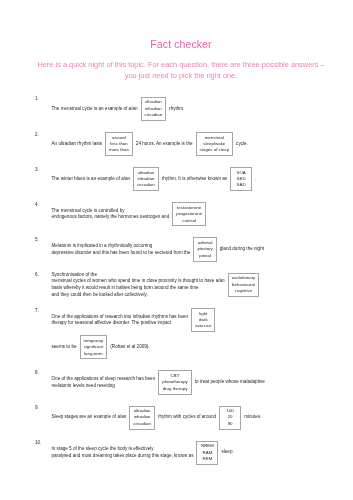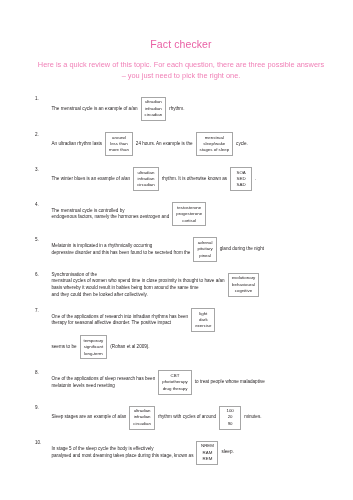--- a/index.html
+++ b/index.html
@@ -120,21 +120,21 @@
     color: #231f20;
   }
 </style>
 </head>
 <body>
 
 <div class="page">
 
   <h1 class="doc-title">Fact checker</h1>
 
-  <p class="doc-intro">Here is a quick review of this topic. For each question, there are three possible answers – you just need to pick the right one.</p>
+  <p class="doc-intro">Here is a quick night of this topic. For each question, there are three possible answers – you just need to pick the right one.</p>
 
   <ol class="q-list" id="question-list">
       <li class="q-item">
         <span class="q-num">1.</span>
         <div class="q-body">
           <span class="txt">The menstrual cycle is an example of a/an</span>
           <span class="choice-box">
             <span class="opt">ultradian</span>
             <span class="opt">infradian</span>
             <span class="opt">circadian</span>

